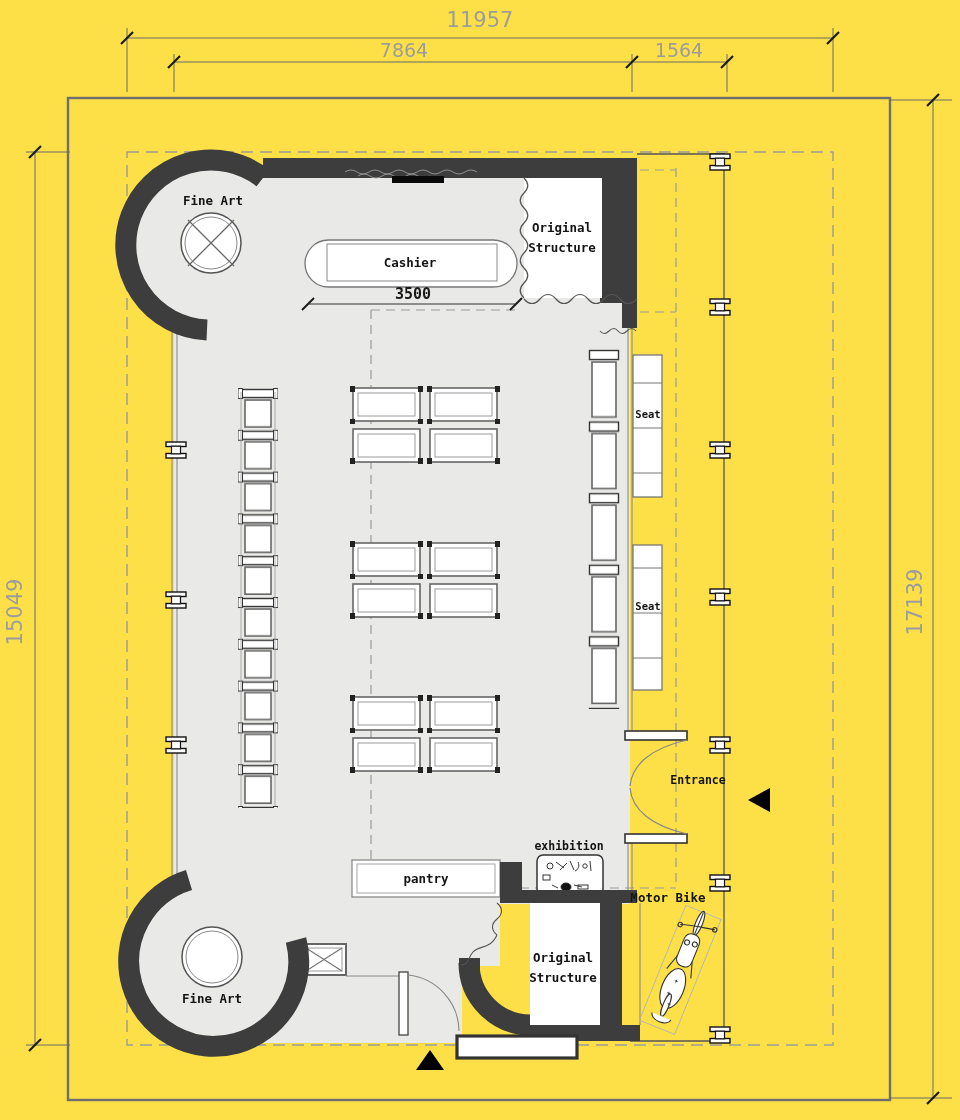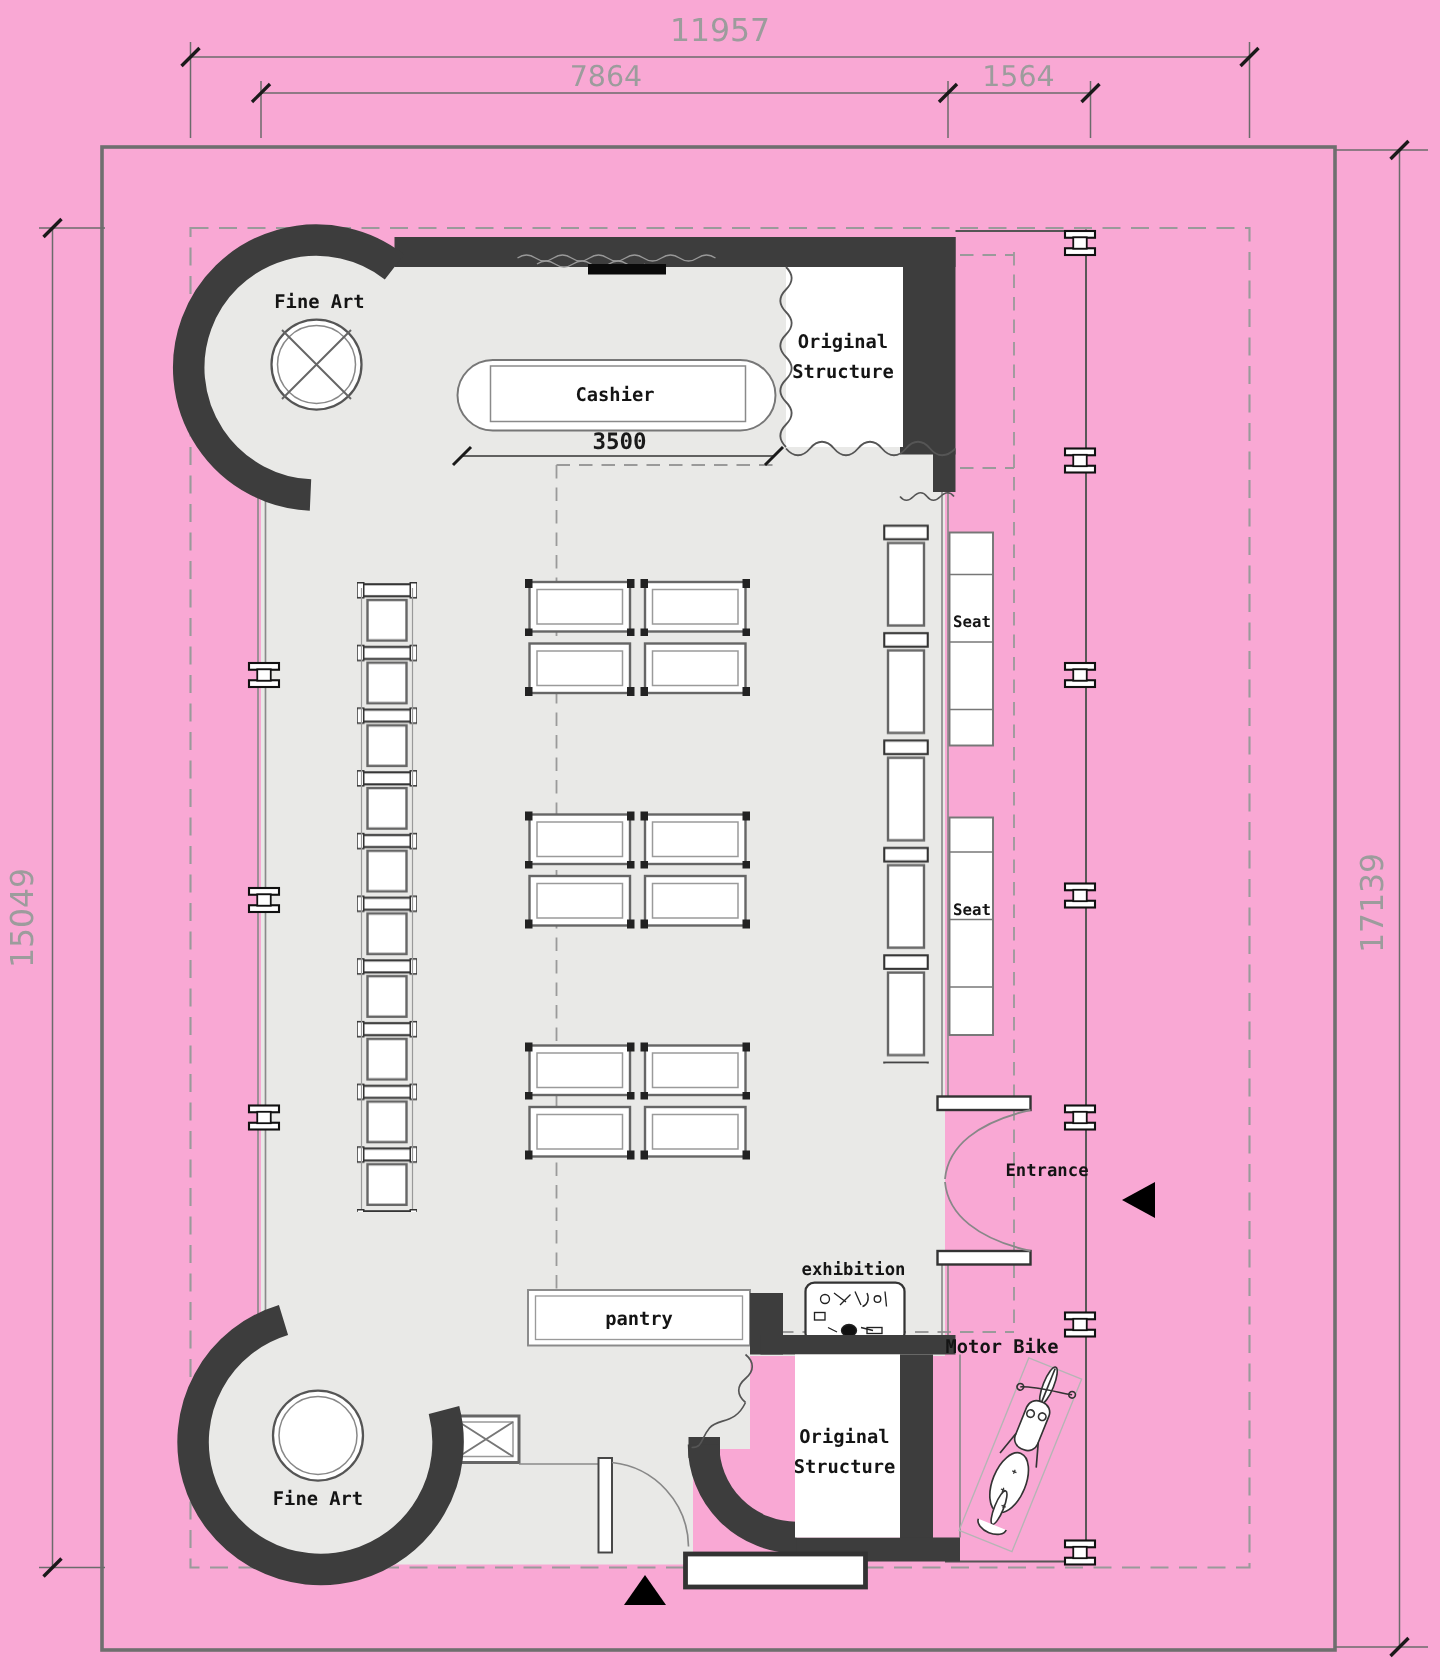--- a/index.html
+++ b/index.html
@@ -1,16 +1,16 @@
 <!DOCTYPE html>
 <html><head>
 <meta charset="utf-8">
 <style>
   html,body{margin:0;padding:0;background:#ffffff;}
-  #plan{position:relative;width:960px;height:1120px;background:#f9a8d4;overflow:hidden;}
+  #plan{position:relative;width:960px;height:1120px;background:#fde047;overflow:hidden;}
   svg{display:block;}
   .dim{font-family:"DejaVu Sans",sans-serif;fill:#9c9c9c;font-size:21px;}
   .dim-sm{font-family:"DejaVu Sans",sans-serif;fill:#9c9c9c;font-size:19px;}
   .lbl{font-family:"DejaVu Sans Mono",monospace;fill:#141414;font-size:12.5px;font-weight:600;}
   .lbl-sm{font-family:"DejaVu Sans Mono",monospace;fill:#141414;font-size:10.5px;font-weight:600;}
   .lbl-dim{font-family:"DejaVu Sans Mono",monospace;fill:#1a1a1a;font-size:15px;font-weight:600;}
 </style>
 </head>
 <body>
 

